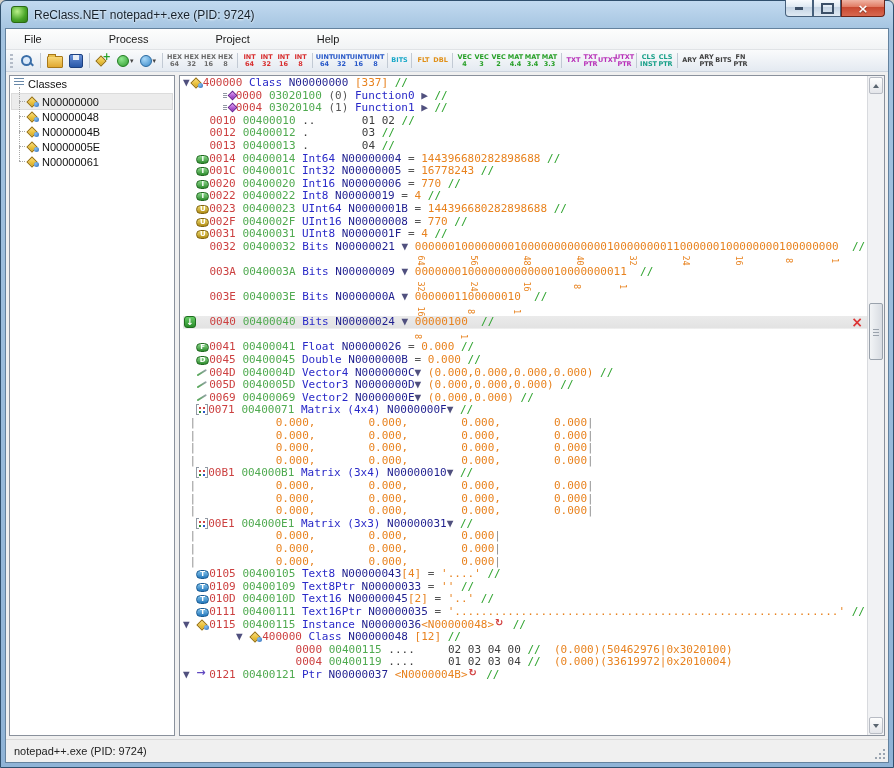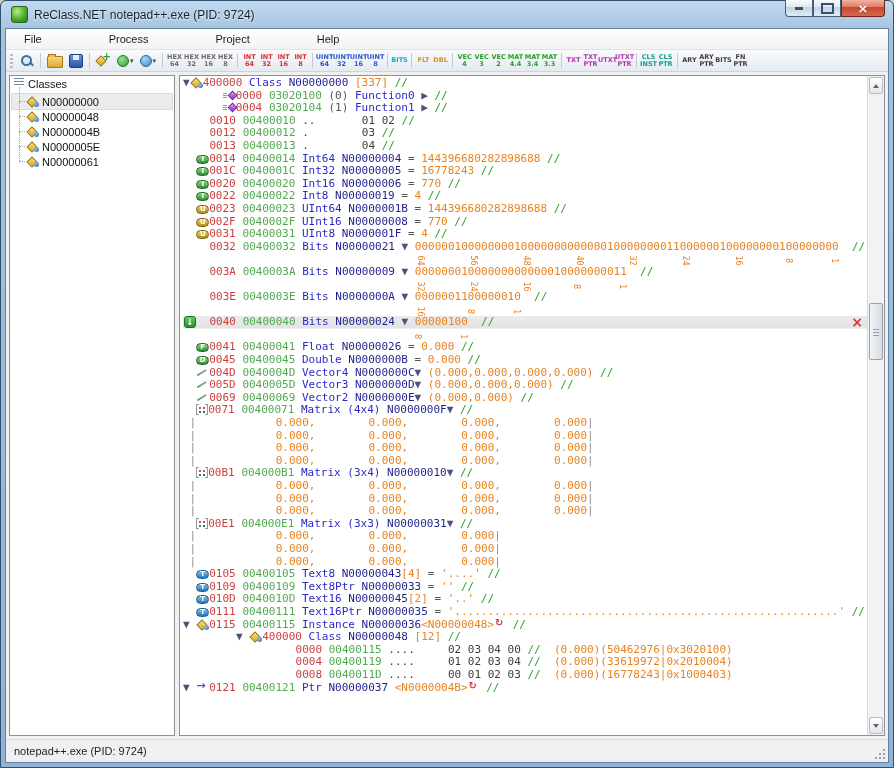--- a/index.html
+++ b/index.html
@@ -372,21 +372,20 @@
             <div class="row"><span class="tk tk-p"> |</span><span class="tk tk-x">            0.000,</span><span class="tk tk-x">        0.000,</span><span class="tk tk-x">        0.000</span><span class="tk tk-p">|</span></div>
             <div class="row"><span class="tk tk-p"> |</span><span class="tk tk-x">            0.000,</span><span class="tk tk-x">        0.000,</span><span class="tk tk-x">        0.000</span><span class="tk tk-p">|</span></div>
             <div class="row"><span class="tk tk-b">  </span><span class="ic ic-text"></span><span class="tk tk-o">0105 </span><span class="tk tk-a">00400105 </span><span class="tk tk-t">Text8 </span><span class="tk tk-nm">N00000043</span><span class="tk tk-x">[4]</span><span class="tk tk-g"> = </span><span class="tk tk-x">'....' </span><span class="tk tk-c">//</span></div>
             <div class="row"><span class="tk tk-b">  </span><span class="ic ic-text"></span><span class="tk tk-o">0109 </span><span class="tk tk-a">00400109 </span><span class="tk tk-t">Text8Ptr </span><span class="tk tk-nm">N00000033 </span><span class="tk tk-g">= </span><span class="tk tk-x">'' </span><span class="tk tk-c">//</span></div>
             <div class="row"><span class="tk tk-b">  </span><span class="ic ic-text"></span><span class="tk tk-o">010D </span><span class="tk tk-a">0040010D </span><span class="tk tk-t">Text16 </span><span class="tk tk-nm">N00000045</span><span class="tk tk-x">[2]</span><span class="tk tk-g"> = </span><span class="tk tk-x">'..' </span><span class="tk tk-c">//</span></div>
             <div class="row"><span class="tk tk-b">  </span><span class="ic ic-text"></span><span class="tk tk-o">0111 </span><span class="tk tk-a">00400111 </span><span class="tk tk-t">Text16Ptr </span><span class="tk tk-nm">N00000035 </span><span class="tk tk-g">= </span><span class="tk tk-x">'..........................................................' </span><span class="tk tk-c">//</span></div>
             <div class="row"><span class="tk tk-w">▼</span><span class="tk tk-b"> </span><span class="ic ic-class"></span><span class="tk tk-o">0115 </span><span class="tk tk-a">00400115 </span><span class="tk tk-t">Instance </span><span class="tk tk-nm">N00000036</span><span class="tk tk-x">&lt;N00000048&gt;</span><span class="ic ic-cycle"></span><span class="tk tk-c"> //</span></div>
             <div class="row"><span class="tk tk-b">        </span><span class="tk tk-w">▼</span><span class="tk tk-b"> </span><span class="ic ic-class"></span><span class="tk tk-o">400000 </span><span class="tk tk-t">Class </span><span class="tk tk-nm">N00000048 </span><span class="tk tk-x">[12] </span><span class="tk tk-c">//</span></div>
             <div class="row"><span class="tk tk-b">                 </span><span class="tk tk-o">0000 </span><span class="tk tk-a">00400115 </span><span class="tk tk-b">....     02 03 04 00 </span><span class="tk tk-c">//</span><span class="tk tk-x">  (0.000)(50462976|0x3020100)</span></div>
             <div class="row"><span class="tk tk-b">                 </span><span class="tk tk-o">0004 </span><span class="tk tk-a">00400119 </span><span class="tk tk-b">....     01 02 03 04 </span><span class="tk tk-c">//</span><span class="tk tk-x">  (0.000)(33619972|0x2010004)</span></div>
-            <div class="row"><span class="tk tk-b">                 </span><span class="tk tk-o">0008 </span><span class="tk tk-a">0040011D </span><span class="tk tk-b">....     00 01 02 03 </span><span class="tk tk-c">//</span><span class="tk tk-x">  (0.000)(16778243|0x1000403)</span></div>
             <div class="row"><span class="tk tk-w">▼</span><span class="tk tk-b"> </span><span class="ic ic-ptr"></span><span class="tk tk-o">0121 </span><span class="tk tk-a">00400121 </span><span class="tk tk-t">Ptr </span><span class="tk tk-nm">N00000037 </span><span class="tk tk-x">&lt;N0000004B&gt;</span><span class="ic ic-cycle"></span><span class="tk tk-c"> //</span></div>
           </div>
         <div class="vscroll">
           <div class="sb-btn">
               <span class="sb-tri up"></span>
             </div>
           <div class="sb-track">
             <div class="sb-thumb"></div>
           </div>
           <div class="sb-btn">

